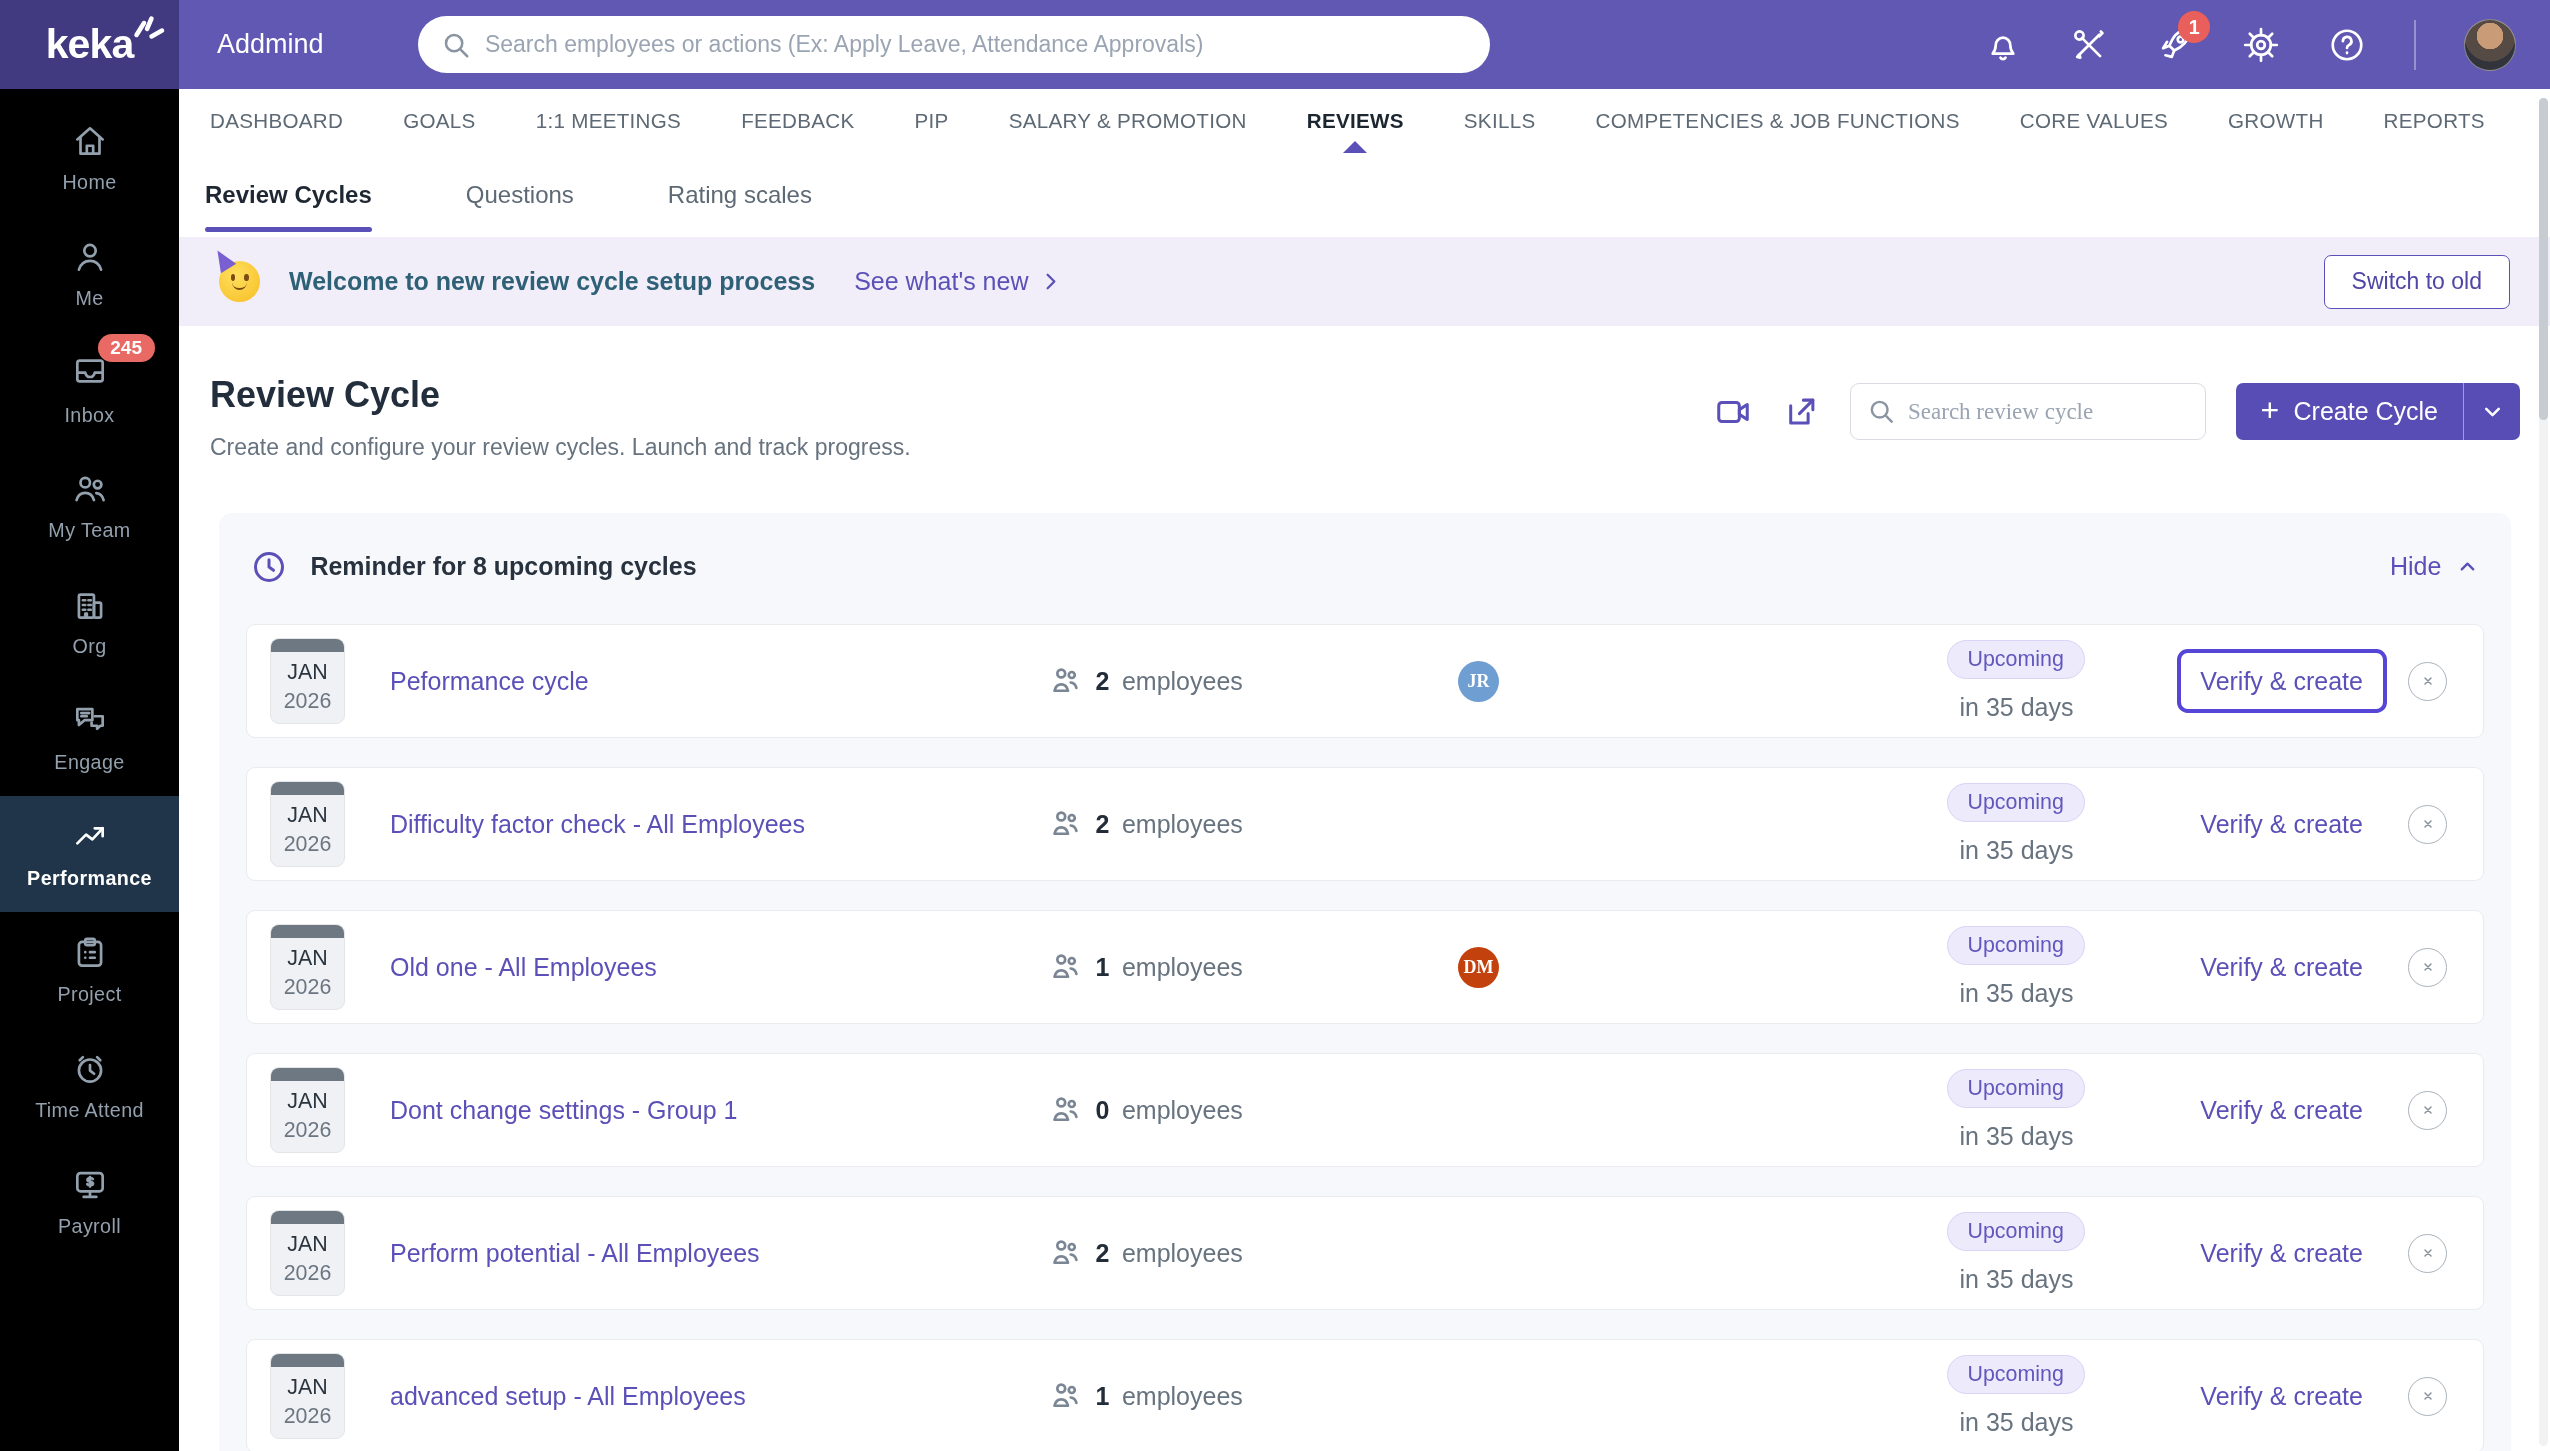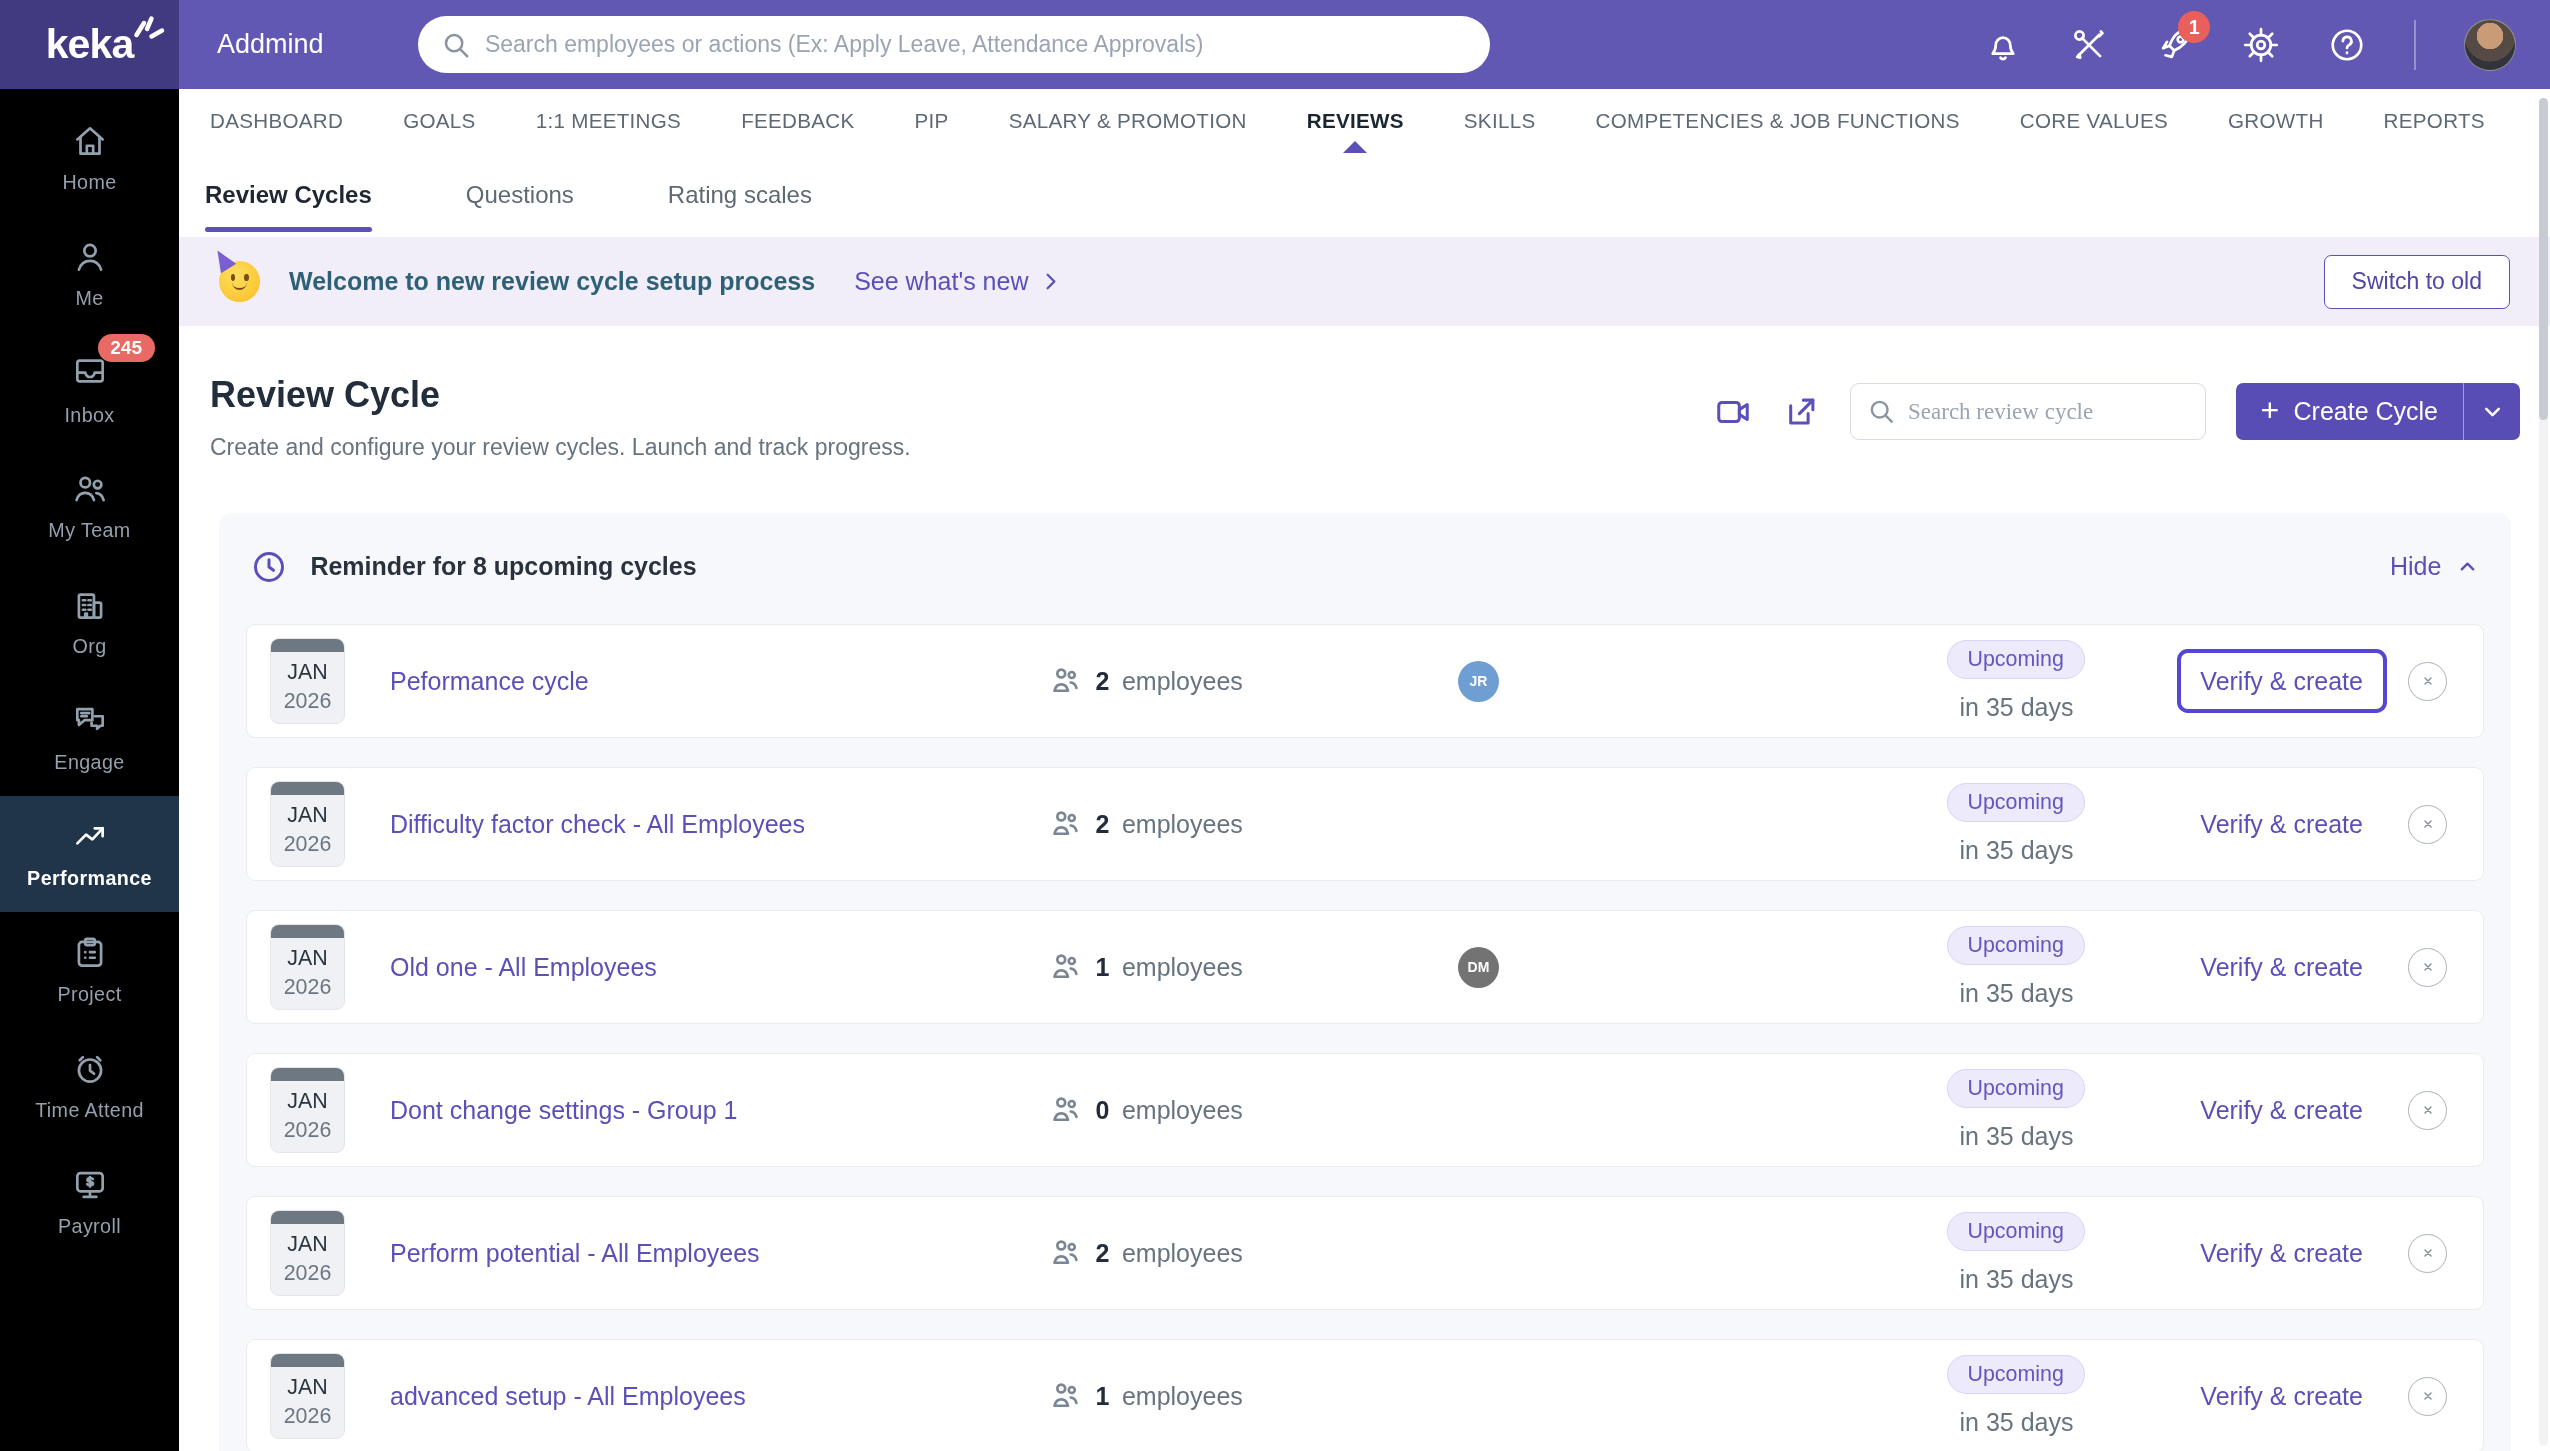--- a/index.html
+++ b/index.html
@@ -91,21 +91,21 @@
   .date-chip { width:75px; height:86px; background:#f0f1f4; border:0.9px solid #e3e5e9; border-radius:9px; overflow:hidden; display:flex; flex-direction:column; align-items:center; flex:none; }
   .date-chip-bar { width:100%; height:13.4px; background:#6e7882; flex:none; }
   .date-month { margin-top:8px; font-size:21.4px; color:#2b3540; font-weight:500; }
   .date-year { margin-top:3.6px; font-size:21.4px; color:#6b7683; }
   .cycle-title-wrap { width:626px; margin-left:45px; flex:none; }
   .cycle-title { font-size:25px; color:#5a50b8; font-weight:500; text-decoration:none; cursor:pointer; }
   .emp { width:375px; margin-left:31px; display:flex; align-items:center; gap:12.5px; flex:none; }
   .emp-icon { width:36px; height:36px; stroke:#7b8694; fill:none; stroke-width:1.8; stroke-linecap:round; stroke-linejoin:round; flex:none; }
   .emp-count { font-size:25px; font-weight:700; color:#232d39; }
   .emp-label { font-size:25px; color:#67737f; }
-  .cycle-avatar { width:41px; height:41px; margin-left:36px; border-radius:50%; color:#fff; font-size:14px; font-weight:600; display:flex; align-items:center; justify-content:center; flex:none; }
+  .cycle-avatar { width:41px; height:41px; margin-left:36px; border-radius:50%; color:#fff; font-size:18px; font-weight:600; display:flex; align-items:center; justify-content:center; flex:none;font-family:Liberation Serif, serif; }
   .status-col { margin-left:auto; width:322px; display:flex; flex-direction:column; align-items:center; gap:14.3px; flex:none; }
   .status-badge { background:#edeafc; border:1.8px solid #d9d3f6; color:#6157bd; font-size:21.4px; border-radius:893px; padding:6.3px 19.7px; }
   .due-text { font-size:25px; color:#67737f; padding-left:1.8px; }
   .verify-wrap { border:4.5px solid transparent; border-radius:10.7px; padding:13.4px 19.7px; margin-right:21.4px; flex:none; }
   .verify-wrap.focused { border-color:#5546d6; }
   .verify-link { font-size:25px; color:#5a50b8; font-weight:500; text-decoration:none; white-space:nowrap; cursor:pointer; }
   .dismiss-btn { width:39px; height:39px; border-radius:50%; border:1.8px solid #a9b2bb; background:transparent; display:flex; align-items:center; justify-content:center; cursor:pointer; flex:none; }
   .dismiss-btn svg { width:18px; height:18px; stroke:#8a939c; stroke-width:2; fill:none; stroke-linecap:round; }
 
   
@@ -436,21 +436,21 @@
     <div class="emp">
       <svg class="emp-icon" viewBox="0 0 24 24">
                   <circle cx="9.5" cy="7" r="2.6"></circle>
                   <path d="M5 18.5c.7-2.8 2.4-4.2 4.5-4.2s3.8 1.4 4.5 4.2z"></path>
                   <circle cx="16.5" cy="8" r="2"></circle>
                   <path d="M15.8 13c1.9.2 3.2 1.4 3.8 3.6"></path>
                 </svg>
       <span class="emp-count">1</span>
       <span class="emp-label">employees</span>
     </div>
-    <div class="cycle-avatar" style="background: #737373;">DM</div>
+    <div class="cycle-avatar" style="background: #c2410c;">DM</div>
     <div class="status-col">
       <span class="status-badge">Upcoming</span>
       <span class="due-text">in 35 days</span>
     </div>
     <div class="verify-wrap">
       <a class="verify-link">Verify &amp; create</a>
     </div>
     <button class="dismiss-btn">
       <svg viewBox="0 0 24 24">
                   <path d="M8 8l8 8M16 8l-8 8"></path>

